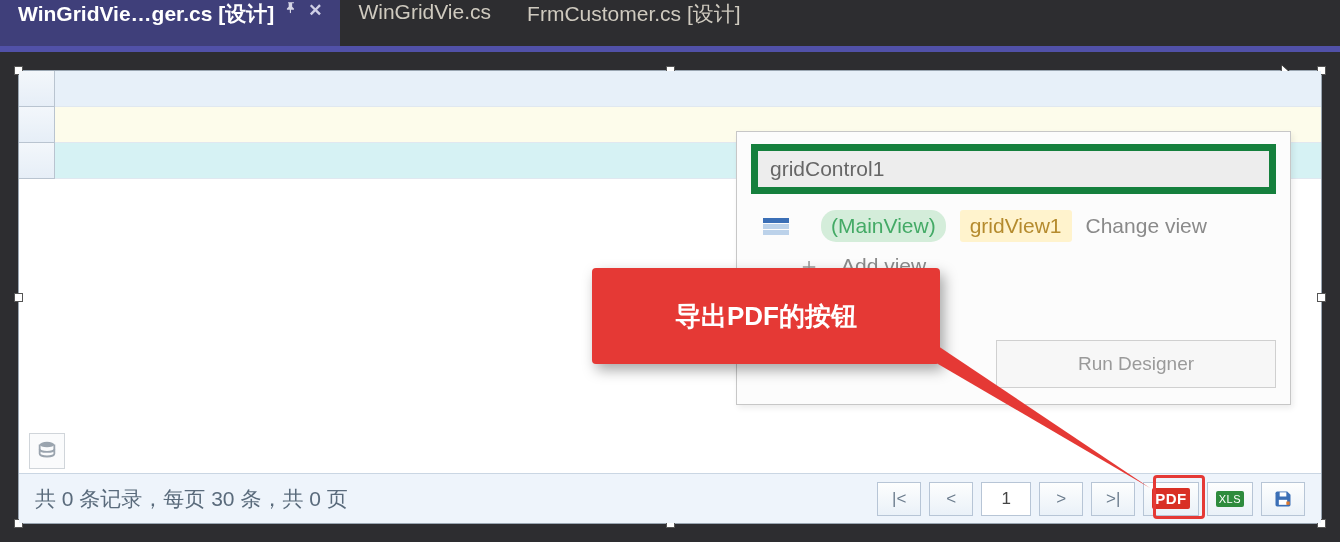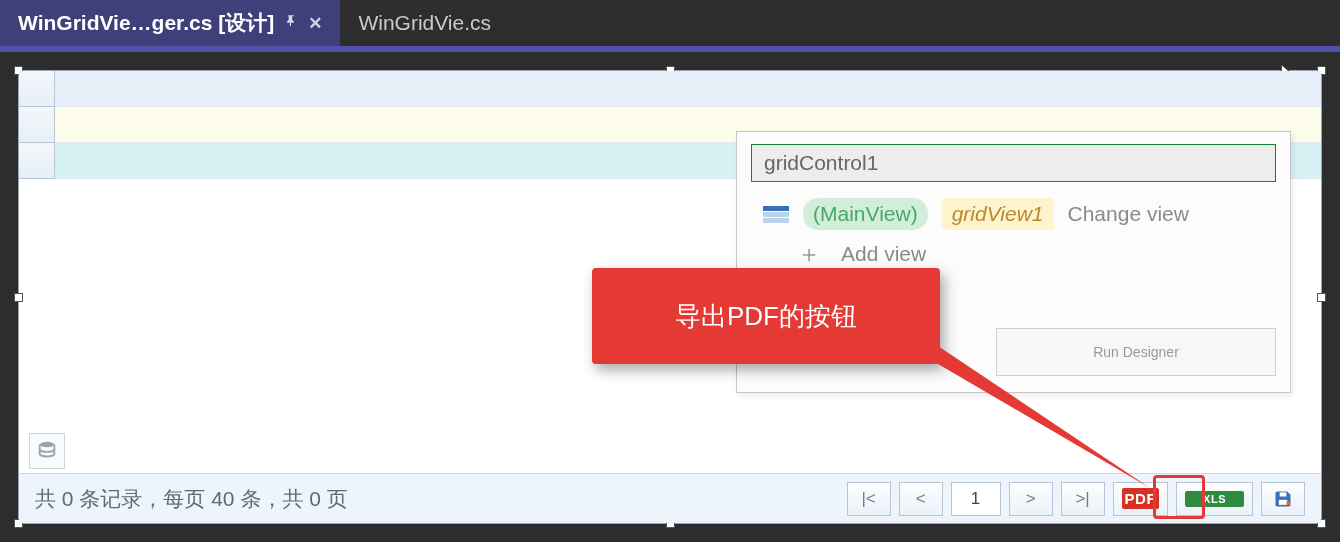--- a/index.html
+++ b/index.html
@@ -1,21 +1,21 @@
 <!DOCTYPE html>
 <html><head>
 <meta charset="utf-8">
 <style>
   * { box-sizing: border-box; margin: 0; padding: 0; }
   html, body { width: 1340px; height: 542px; overflow: hidden; font-family: "Segoe UI", "Microsoft YaHei", sans-serif; }
   body { background: #2d2d30; }
 
   
   .tabstrip { display: flex; height: 46px; background: #2d2d30; align-items: stretch; }
-  .tab { display: flex; align-items: center; padding: 0 18px; color: #cfcabf; font-size: 21px; border-right: 0; cursor: pointer; gap: 10px; }
+  .tab { display: flex; padding: 0 18px; color: #cfcabf; font-size: 21px; border-right: 0; cursor: pointer; gap: 10px; }
   .tab.active { background: #3f3f7a; color: #fff; font-weight: 600; }
   .tab.active .tab-label { color: #fff; }
   .tab-label { white-space: nowrap; }
   .pin-icon, .close-icon { font-size: 17px; color: #cfcfe6; cursor: pointer; }
   .pin-icon svg { width: 14px; height: 14px; fill: #d6d6e6; }
   .bottom-bar { height: 6px; background: #5151a8; }
 
   
   .designer { position: relative; background: #2d2d30; padding: 18px 18px 18px 18px; height: calc(542px - 52px); }
   .canvas { position: relative; width: 100%; height: 100%; background: #fff; border: 1px solid #9aa6b2; }
@@ -25,65 +25,68 @@
   .rh { height: 36px; background: linear-gradient(#f3f7fb,#e6eef7); border-bottom: 1px solid #b9c4d0; }
 
   .grid-rows { position: absolute; left: 36px; right: 0; top: 0; }
   .gr { height: 36px; border-bottom: 1px solid #e0e8f0; }
   .gr0 { background: #e7f0f9; }
   .gr1 { background: #fdfceb; }
   .gr2 { background: #d6f2f4; }
 
   
   .smart-panel { position: absolute; right: 30px; top: 60px; width: 555px; background: #fcfcfc; border: 1px solid #c7c7c7; padding: 12px 14px 16px 14px; box-shadow: 2px 3px 6px rgba(0,0,0,.08); }
-  .sp-title { background: #ededed; border: 1px solid #15803d; padding: 6px 12px; font-size: 21px; color: #666; margin-bottom: 10px; }
+  .sp-title { background: #ededed; border: 7px solid #15803d; padding: 6px 12px; font-size: 21px; color: #666; margin-bottom: 10px; }
   .sp-row { display: flex; align-items: center; gap: 14px; padding: 6px 0 2px 12px; font-size: 21px; }
   .grid-glyph { width: 26px; height: 18px; display: inline-block; }
-  .tag-main { background: #d4edda; color: #4a6; padding: 4px 10px; border-radius: 15px; }
-  .tag-view { background: #fff3cd; color: #b58b2e; padding: 4px 10px; border-radius: 3px; font-style: italic; }
+  .tag-main { background: #d4edda; color: #4a6; padding: 4px 10px; border-radius: 15px; margin-left: 18px; }
+  .tag-view { background: #fff3cd; color: #b58b2e; padding: 4px 10px; border-radius: 3px; }
   .link { color: #8a8a8a; cursor: pointer; text-align: right; }
   .plus { color: #9a9a9a; font-size: 24px; padding: 0 6px; }
-  .run-btn { margin-top: 56px; width: 280px; height: 48px; float: right; border: 1px solid #d0d0d0; background: #f7f7f7; color: #9a9a9a; font-size: 14px; cursor: pointer; }
+  .run-btn { margin-top: 56px; width: 280px; height: 48px; float: right; border: 1px solid #d0d0d0; background: #f7f7f7; color: #9a9a9a; font-size: 19px; cursor: pointer; }
   .clearfix::after { content:""; display:block; clear:both; }
 
   
   .db-icon { position: absolute; left: 10px; bottom: 54px; width: 36px; height: 36px; border: 1px solid #d0d5da; background: #fafbfc; display: flex; align-items: center; justify-content: center; cursor: pointer; }
 
   
   .pager { position: absolute; left: 0; right: 0; bottom: 0; height: 50px; background: #eef4fb; border-top: 1px solid #cad6e3; display: flex; align-items: center; padding: 0 16px; }
   .pager-info { color: #5a6b7c; font-size: 21px; flex: 1; }
   .pager-btns { display: flex; align-items: center; gap: 8px; }
   .pbtn { height: 34px; min-width: 44px; padding: 0 8px; border: 1px solid #b7c5d6; background: linear-gradient(#fdfefe,#eaf1f8); color: #6b7c8d; font-size: 17px; display: flex; align-items: center; justify-content: center; cursor: pointer; }
   .pinput { height: 34px; width: 50px; border: 1px solid #b7c5d6; background: #fff; text-align: center; font-size: 17px; color: #444; }
   .icon-pdf { color: #fff; background: #d93025; font-size: 15px; font-weight: 700; padding: 2px 3px; border-radius: 2px; letter-spacing: .5px; }
-  .icon-xls { color: #fff; background: #2e8b3d; font-size: 11px; font-weight: 700; padding: 2px 18px; border-radius: 2px; letter-spacing: .5px; }
+  .icon-xls { color: #fff; background: #2e8b3d; font-size: 11px; font-weight: 400; padding: 2px 3px; border-radius: 2px; letter-spacing: .5px; }
   .icon-save { position: relative; width: 20px; height: 20px; }
   .hl { position: absolute; border: 3px solid #e53935; border-radius: 4px; pointer-events: none; }
 
   
-  .callout { position: absolute; left: 592px; top: 216px; width: 348px; height: 96px; background: #e53935; color: #fff; font-size: 26px; font-weight: 400; display: flex; align-items: center; justify-content: center; border-radius: 4px; box-shadow: 4px 6px 14px rgba(0,0,0,.35); }
+  .callout { position: absolute; left: 592px; top: 216px; width: 348px; height: 96px; background: #e53935; color: #fff; font-size: 26px; font-weight: 700; display: flex; align-items: center; justify-content: center; border-radius: 4px; box-shadow: 4px 6px 14px rgba(0,0,0,.35); }
   .callout-arrow { position: absolute; left: 0; top: 0; pointer-events: none; }
 
   .cursor-glyph { position: absolute; right: 24px; top: -8px; width: 18px; height: 22px; }
 </style>
 </head>
 <body>
 
 <div class="tabstrip">
   <div class="tab active">
     <span class="tab-label">WinGridVie…ger.cs [设计]</span>
     <span class="pin-icon">
       <svg viewBox="0 0 24 24">
           <path d="M14 4v6l3 3v2h-5v5l-1 1-1-1v-5H5v-2l3-3V4H7V2h10v2z"></path>
         </svg>
     </span>
     <span class="close-icon">✕</span>
   </div>
   <div class="tab">
     <span class="tab-label">WinGridVie.cs</span>
+  </div>
+  <div class="tab">
+    <span class="tab-label">FrmCustomer.cs [设计]</span>
   </div>
 </div>
 <div class="bottom-bar"></div>
 
 <div class="designer">
   <div class="canvas">
 
     <div class="sel-handle" style="left:-5px; top:-5px;"></div>
     <div class="sel-handle" style="left:calc(50% - 4px); top:-5px;"></div>
     <div class="sel-handle" style="right:-5px; top:-5px;"></div>
@@ -133,21 +136,21 @@
 
     <div class="db-icon">
       <svg width="22" height="22" viewBox="0 0 24 24">
           <ellipse cx="12" cy="5" rx="8" ry="3" fill="#9aa4ae"></ellipse>
           <path d="M4 5v5c0 1.7 3.6 3 8 3s8-1.3 8-3V5" fill="none" stroke="#9aa4ae" stroke-width="2"></path>
           <path d="M4 10v5c0 1.7 3.6 3 8 3s8-1.3 8-3v-5" fill="none" stroke="#9aa4ae" stroke-width="2"></path>
         </svg>
     </div>
 
     <div class="pager">
-      <div class="pager-info">共 0 条记录，每页 40 条，共 0 页</div>
+      <div class="pager-info">共 0 条记录，每页 30 条，共 0 页</div>
       <div class="pager-btns">
         <div class="pbtn">|&lt;</div>
         <div class="pbtn">&lt;</div>
         <input class="pinput" value="1" style="">
         <div class="pbtn">&gt;</div>
         <div class="pbtn">&gt;|</div>
         <div class="pbtn" style="position:relative;">
           <span class="icon-pdf">PDF</span>
         </div>
         <div class="pbtn">

